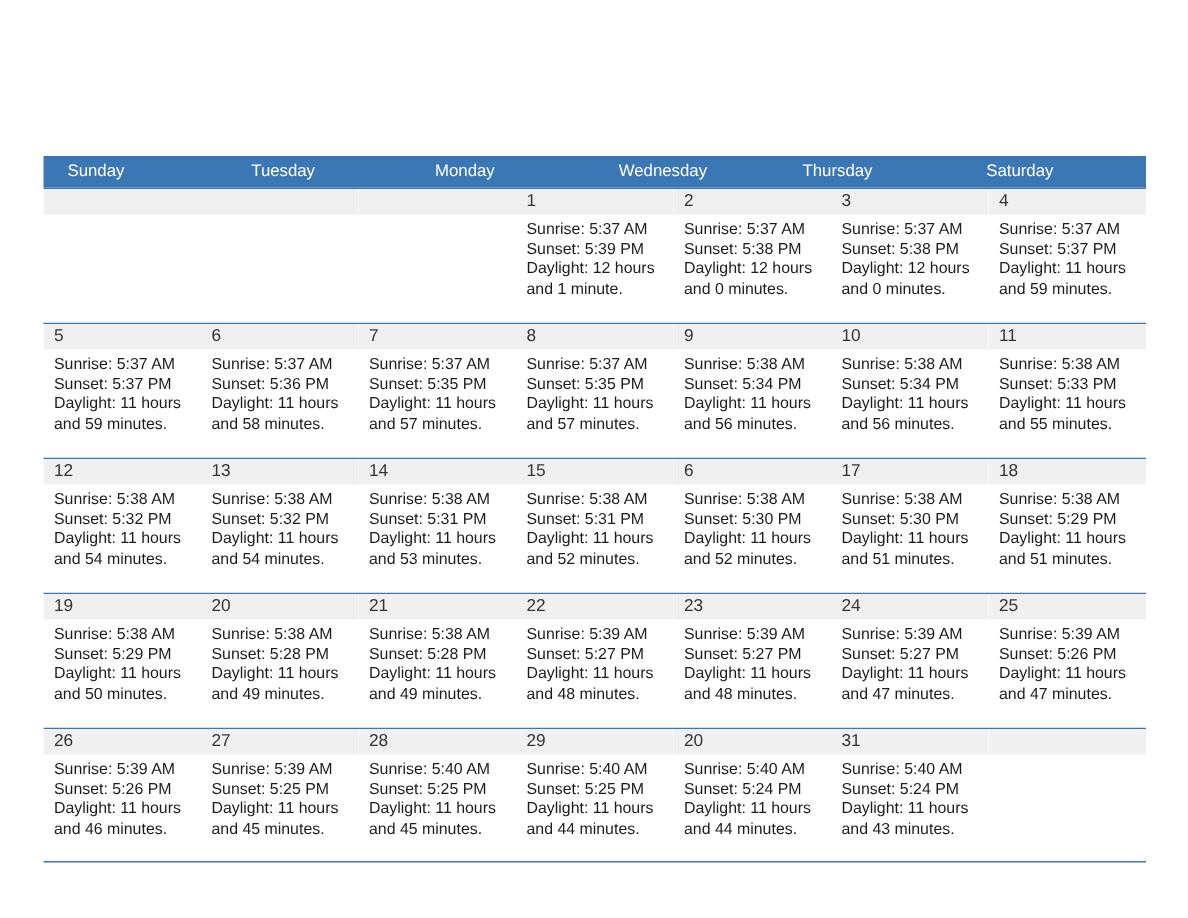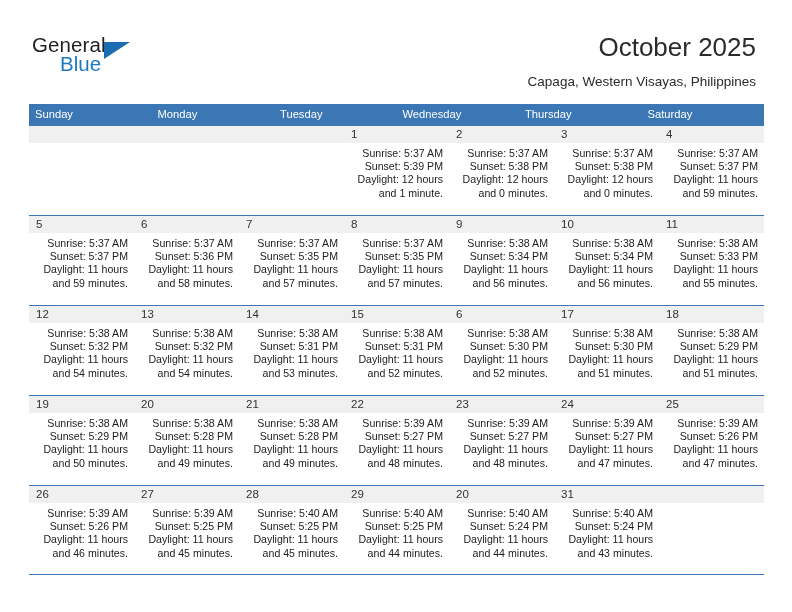--- a/index.html
+++ b/index.html
@@ -92,21 +92,21 @@
   .dow-row {
     display: flex;
     background: #3c77b5;
     height: 21px;
   }
   .dow {
     flex: 1 1 0;
     color: #ffffff;
     font-size: 11.2px;
     line-height: 21px;
-    padding-left: 6px;
+    padding-left: 16px;
     box-sizing: border-box;
     white-space: nowrap;
     overflow: hidden;
   }
   .week {
     display: flex;
     height: 90px;
     border-top: 1.5px solid #3c77b5;
     box-sizing: border-box;
   }
@@ -130,50 +130,40 @@
   }
   .daynum {
     font-size: 11.5px;
     color: #333333;
     padding-left: 7px;
     line-height: 17px;
     display: block;
   }
   .cell-body {
     padding: 4px 6px 0 7px;
-    text-align: right;
   }
   .line {
     font-size: 10.6px;
     line-height: 13.2px;
     color: #1c1c1c;
     white-space: nowrap;
   }
 </style>
 </head>
 <body>
 
 <div class="page">
 
-  <div class="header">
-    <div class="logo">
-      <span class="logo-general">General</span>
-      <span class="logo-tri"></span>
-      <span class="logo-blue">Blue</span>
-    </div>
-    <div class="title">October 2025</div>
-    <div class="subtitle">Capaga, Western Visayas, Philippines</div>
-  </div>
 
   <div class="calendar">
 
     <div class="dow-row">
       <div class="dow">Sunday</div>
+      <div class="dow">Tuesday</div>
       <div class="dow">Monday</div>
-      <div class="dow">Tuesday</div>
       <div class="dow">Wednesday</div>
       <div class="dow">Thursday</div>
       <div class="dow">Saturday</div>
     </div>
 
     <div class="week">
       <div class="cell empty">
         <div class="cell-band">
             <span class="daynum"></span>
           </div>

